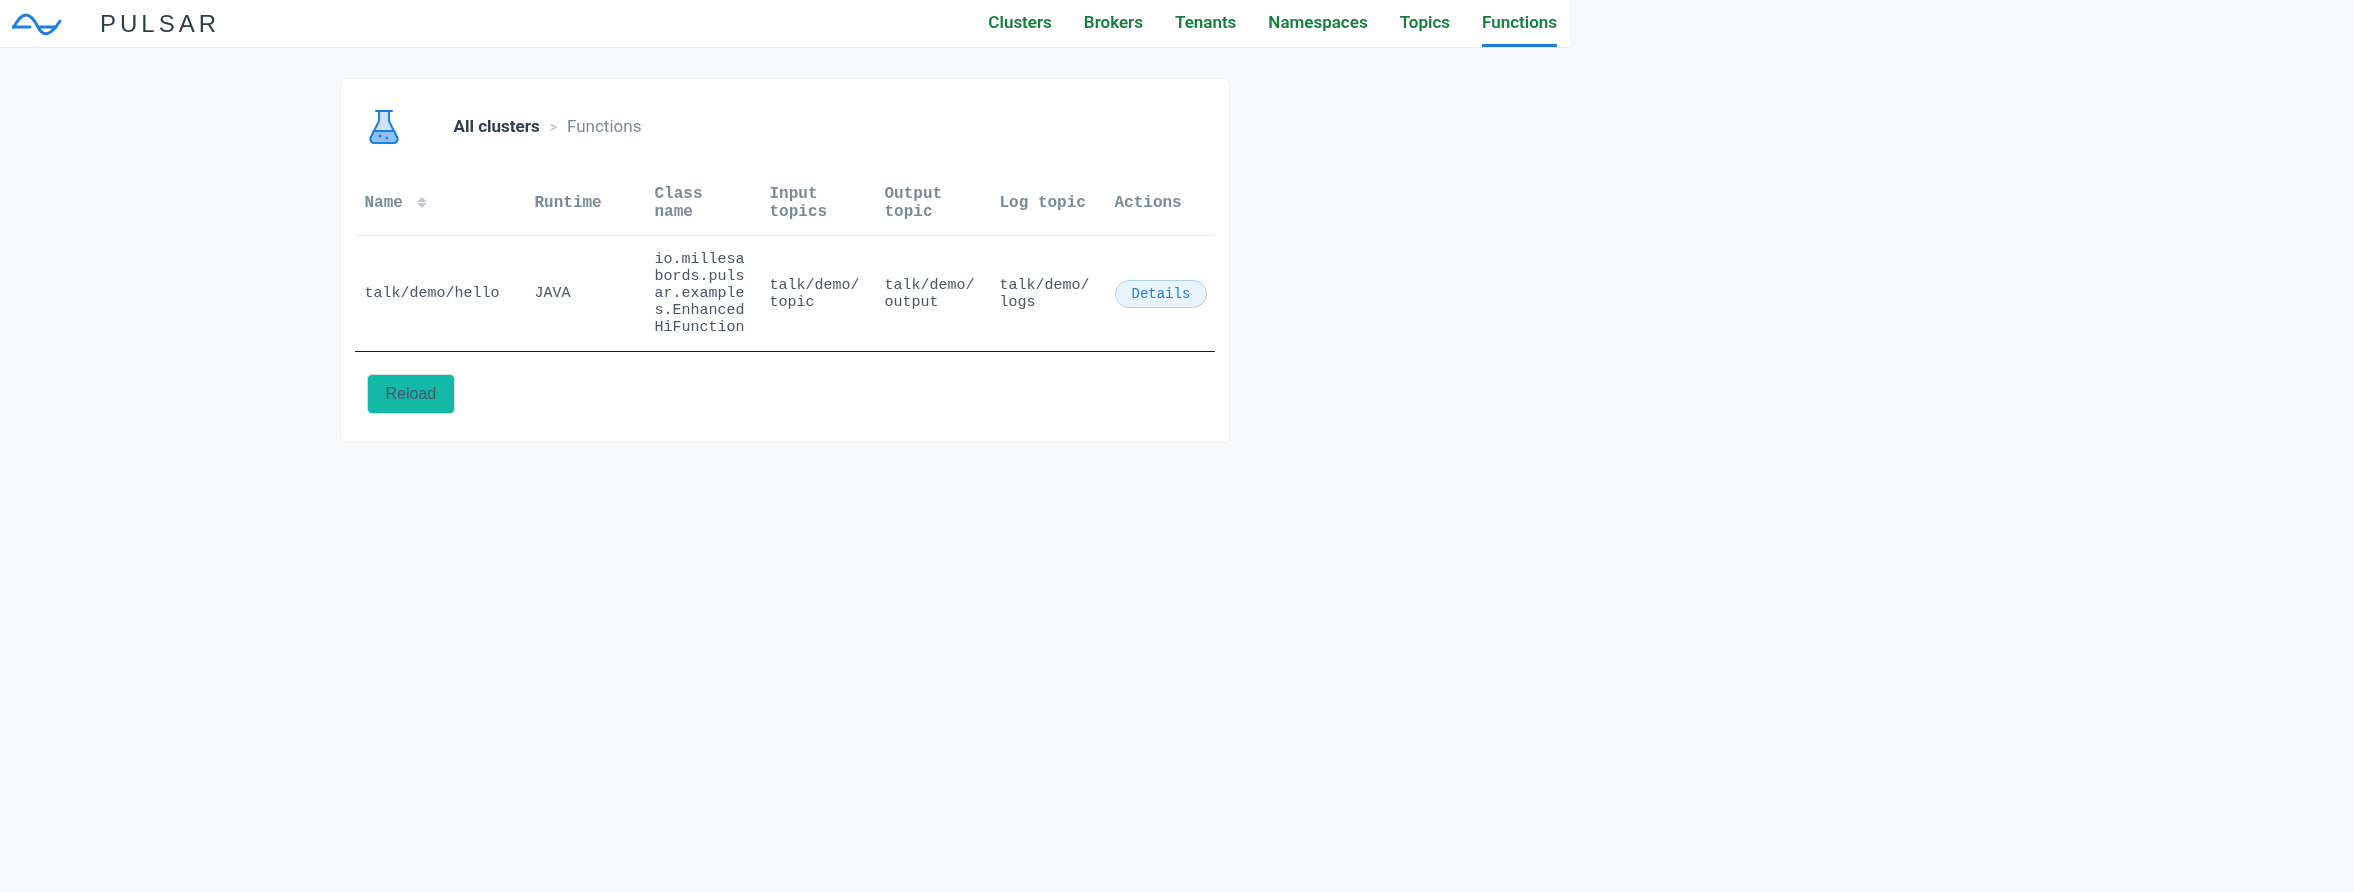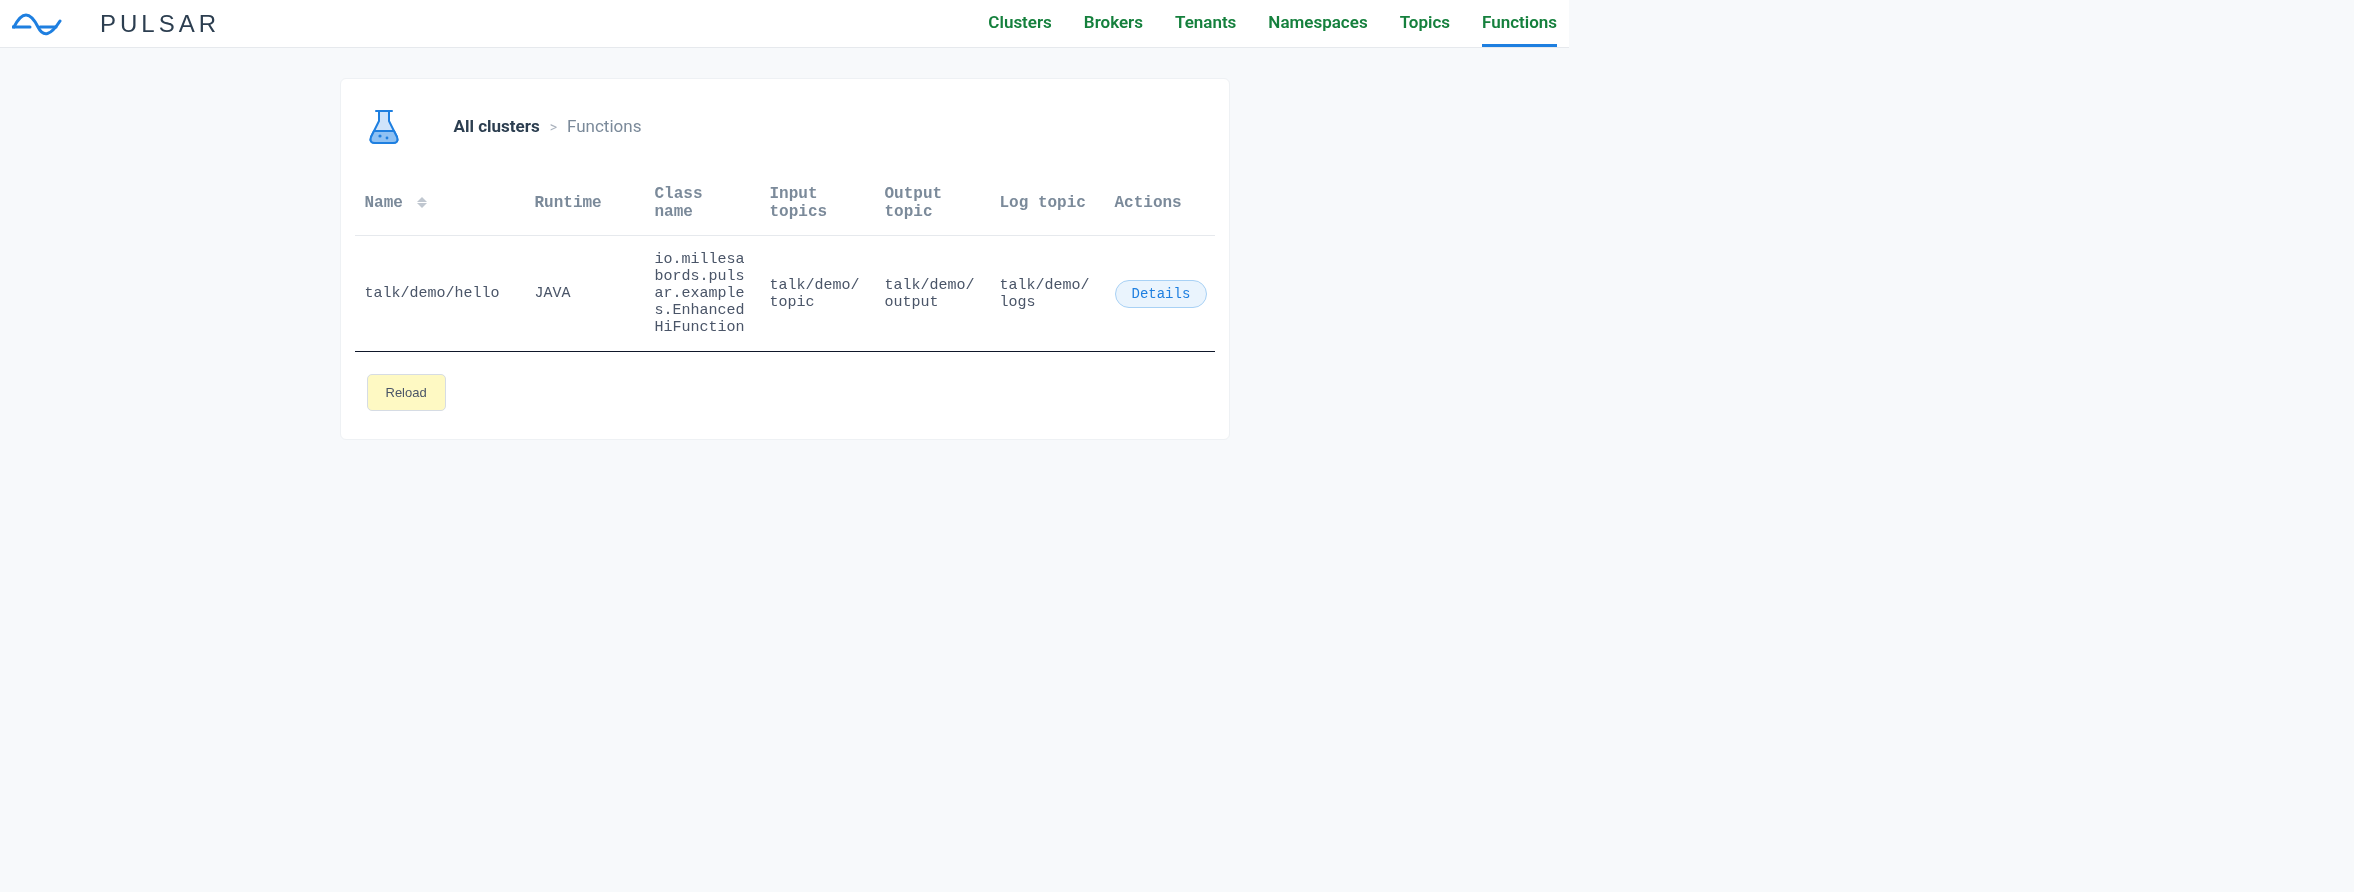--- a/index.html
+++ b/index.html
@@ -134,23 +134,23 @@
       font-size: 14px;
       border-radius: 16px;
       cursor: pointer;
       font-weight: 500;
       text-align: center;
     }
     .reload-btn {
       margin: 22px 0 0 26px;
       padding: 10px 18px;
       border: 1px solid #d6dce4;
-      background: #fef9c3;
+      background: #14b8a6;
       color: #4a5568;
-      font-size: 13px;
+      font-size: 16px;
       border-radius: 5px;
       cursor: pointer;
     }
   </style>
 </head>
 <body>
 
 <div class="header">
   <div class="logo-wrap">
     <span class="logo-icon">

